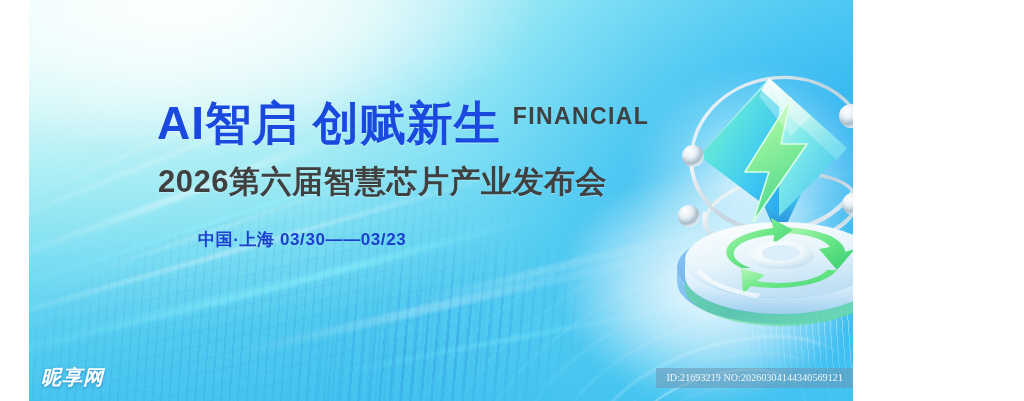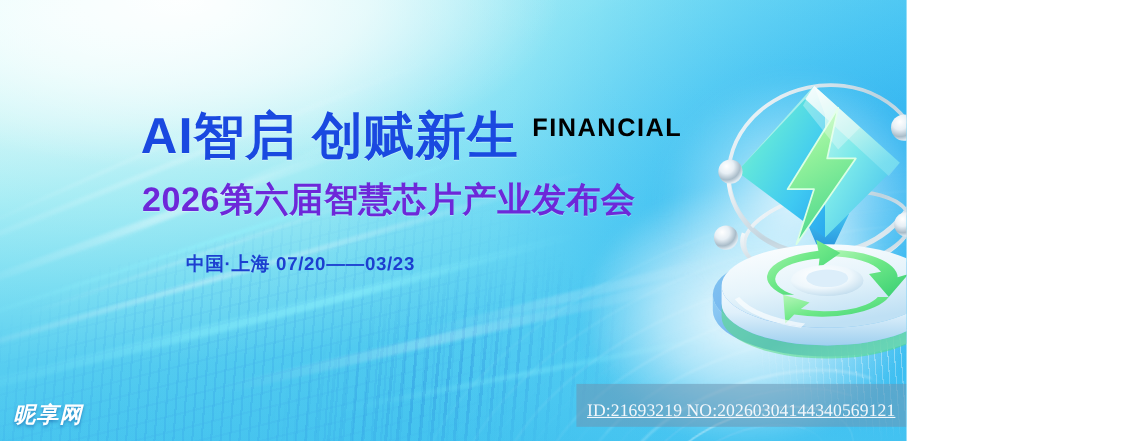--- a/index.html
+++ b/index.html
@@ -4,20 +4,21 @@
 <title>AI智启 创赋新生 — 2026第六届智慧芯片产业发布会</title>
 <style>
   html,body{margin:0;padding:0;background:#fff;}
   body{font-family:"Liberation Sans","DejaVu Sans",sans-serif;}
 
   .banner{
     position:relative;
     width:824px;height:401px;
     overflow:hidden;
     background:#47c4f2;
+    margin-left:29px;
   }
 
   
   .bg-base{
     position:absolute;inset:0;
     background:
       radial-gradient(130% 110% at 8% 4%, #ffffff 0%, #f0fdfb 10%, #d7f6f6 22%, #a9ecf3 38%, #79dcf1 55%, #51caef 72%, #3fc0ee 100%);
   }
   .bg-rightblue{
     position:absolute;inset:0;
@@ -129,28 +130,28 @@
     line-height:1.05;
     color:#1a49e0;
     white-space:nowrap;
     text-shadow:0 1px 0 rgba(255,255,255,.35);
   }
   .eyebrow{
     margin-top:4px;
     font-size:23px;font-weight:bold;
     line-height:1.14;
     letter-spacing:1.4px;
-    color:#000000;
+    color:#404040;
     white-space:nowrap;
   }
   .subhead{
     position:absolute;left:129px;top:161px;
     font-size:31px;font-weight:bold;
     letter-spacing:.5px;
-    color:#6d28d9;
+    color:#404040;
     white-space:nowrap;
     text-shadow:0 1px 0 rgba(255,255,255,.3);
   }
   .meta{
     position:absolute;left:169px;top:228px;
     font-size:17px;font-weight:bold;
     letter-spacing:.6px;
     color:#1c3fd0;
     white-space:nowrap;
   }
@@ -169,28 +170,27 @@
     color:#ffffff;letter-spacing:1px;
     text-shadow:0 1px 3px rgba(20,90,160,.55);
   }
   .wm-url{
     font-size:15px;font-style:italic;font-weight:bold;
     color:#ffffff;letter-spacing:.4px;
     text-shadow:0 1px 3px rgba(20,90,160,.55);
   }
   .idbadge{
     position:absolute;right:0;bottom:13px;
-    padding:16px 10px 5px 10px;
+    padding:4px 10px 5px 10px;
     background:rgba(108,150,178,.55);
     color:#f2f7fb;
-    font-size:16px;
+    font-size:10px;
     letter-spacing:.1px;
     font-family:"Liberation Serif","DejaVu Serif",serif;
     white-space:nowrap;
-    text-decoration:underline;
   }
 </style>
 </head>
 <body>
 
 <div class="banner">
 
   <div class="bg-base"></div>
   <div class="bg-rightblue"></div>
   <div class="bg-cyanwash"></div>
@@ -376,21 +376,21 @@
 
     <div class="headline-row">
       <div class="headline">AI智启 创赋新生</div>
       <div class="eyebrow">
         <div>FINANCIAL</div>
       </div>
     </div>
 
     <div class="subhead">2026第六届智慧芯片产业发布会</div>
 
-    <div class="meta">中国·上海  07/20——03/23</div>
+    <div class="meta">中国·上海  03/30——03/23</div>
   </div>
 
   <div class="wm">
     <span class="wm-logo">昵享网</span>
   </div>
 
   <div class="idbadge">ID:21693219 NO:20260304144340569121</div>
 
 </div>
 

